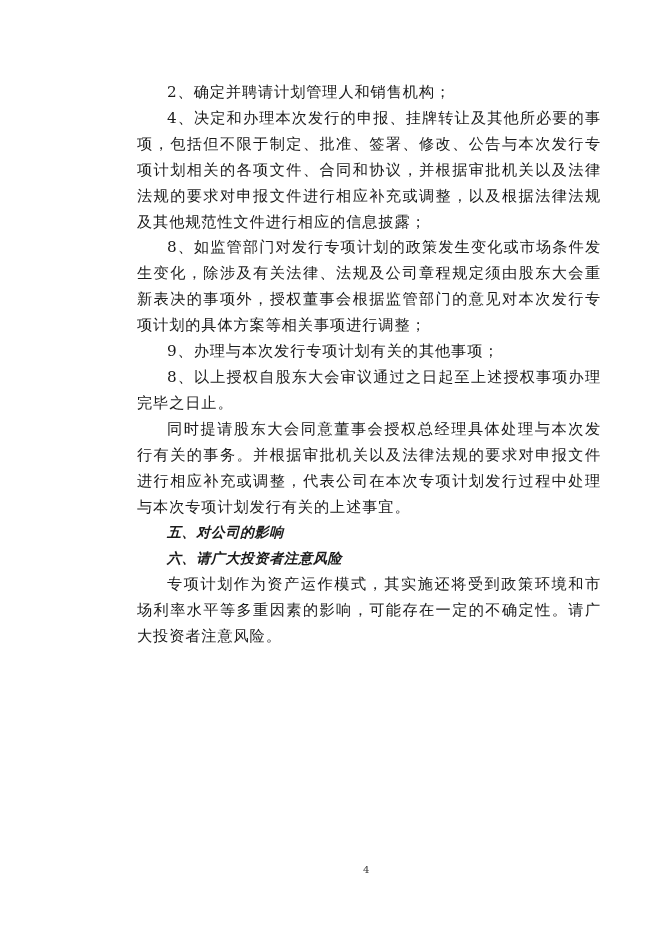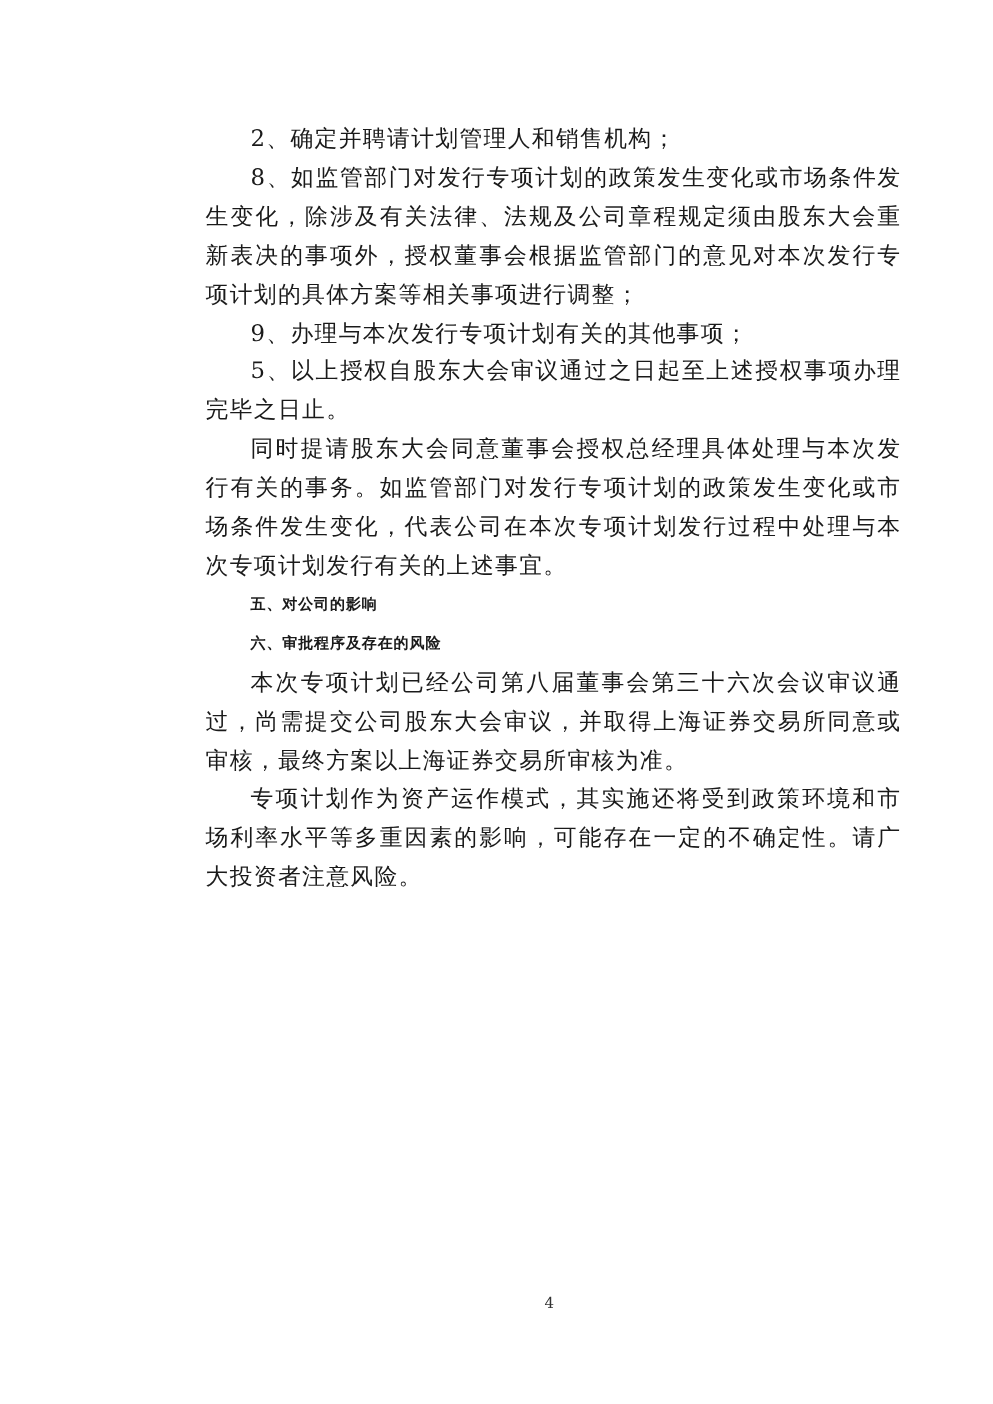--- a/index.html
+++ b/index.html
@@ -4,35 +4,35 @@
 <style>
   html, body { margin: 0; padding: 0; background: #ffffff; }
   body { width: 662px; height: 936px; position: relative; overflow: hidden;
          font-family: "DejaVu Serif", "Liberation Serif", serif; color: #1a1a1a; }
   .page { position: absolute; left: 0; top: 0; width: 662px; height: 936px; background: #fff; margin-left: 37px; }
   .content { position: absolute; left: 100px; top: 80px; width: 464px; }
   .p { font-size: 15.2px; line-height: 25.9px; text-align: justify; text-align-last: left;
        letter-spacing: 0.9px; margin: 0; word-break: break-all; }
   .indent { text-indent: 30px; }
   .heading { font-family: "DejaVu Sans", "Liberation Sans", sans-serif; font-weight: bold;
-             font-size: 10px; line-height: 25.9px; text-indent: 30px; margin: 0; letter-spacing: 0.6px; }
+             font-size: 14px; line-height: 25.9px; text-indent: 30px; margin: 0; letter-spacing: 0.6px; font-style: italic; }
   .pagenum { position: absolute; left: 326px; top: 864px; font-size: 10px; color: #333; }
 </style>
 </head>
 <body>
 
 <div class="page">
   <div class="content">
     <p class="p indent">2、确定并聘请计划管理人和销售机构；</p>
+    <p class="p indent">4、决定和办理本次发行的申报、挂牌转让及其他所必要的事项，包括但不限于制定、批准、签署、修改、公告与本次发行专项计划相关的各项文件、合同和协议，并根据审批机关以及法律法规的要求对申报文件进行相应补充或调整，以及根据法律法规及其他规范性文件进行相应的信息披露；</p>
     <p class="p indent">8、如监管部门对发行专项计划的政策发生变化或市场条件发生变化，除涉及有关法律、法规及公司章程规定须由股东大会重新表决的事项外，授权董事会根据监管部门的意见对本次发行专项计划的具体方案等相关事项进行调整；</p>
     <p class="p indent">9、办理与本次发行专项计划有关的其他事项；</p>
-    <p class="p indent">5、以上授权自股东大会审议通过之日起至上述授权事项办理完毕之日止。</p>
-    <p class="p indent">同时提请股东大会同意董事会授权总经理具体处理与本次发行有关的事务。如监管部门对发行专项计划的政策发生变化或市场条件发生变化，代表公司在本次专项计划发行过程中处理与本次专项计划发行有关的上述事宜。</p>
+    <p class="p indent">8、以上授权自股东大会审议通过之日起至上述授权事项办理完毕之日止。</p>
+    <p class="p indent">同时提请股东大会同意董事会授权总经理具体处理与本次发行有关的事务。并根据审批机关以及法律法规的要求对申报文件进行相应补充或调整，代表公司在本次专项计划发行过程中处理与本次专项计划发行有关的上述事宜。</p>
 
     <p class="heading">五、对公司的影响</p>
 
-    <p class="heading">六、审批程序及存在的风险</p>
-    <p class="p indent">本次专项计划已经公司第八届董事会第三十六次会议审议通过，尚需提交公司股东大会审议，并取得上海证券交易所同意或审核，最终方案以上海证券交易所审核为准。</p>
+    <p class="heading">六、请广大投资者注意风险</p>
     <p class="p indent">专项计划作为资产运作模式，其实施还将受到政策环境和市场利率水平等多重因素的影响，可能存在一定的不确定性。请广大投资者注意风险。</p>
 
   </div>
   <div class="pagenum">4</div>
 </div>
 
 </body></html>

